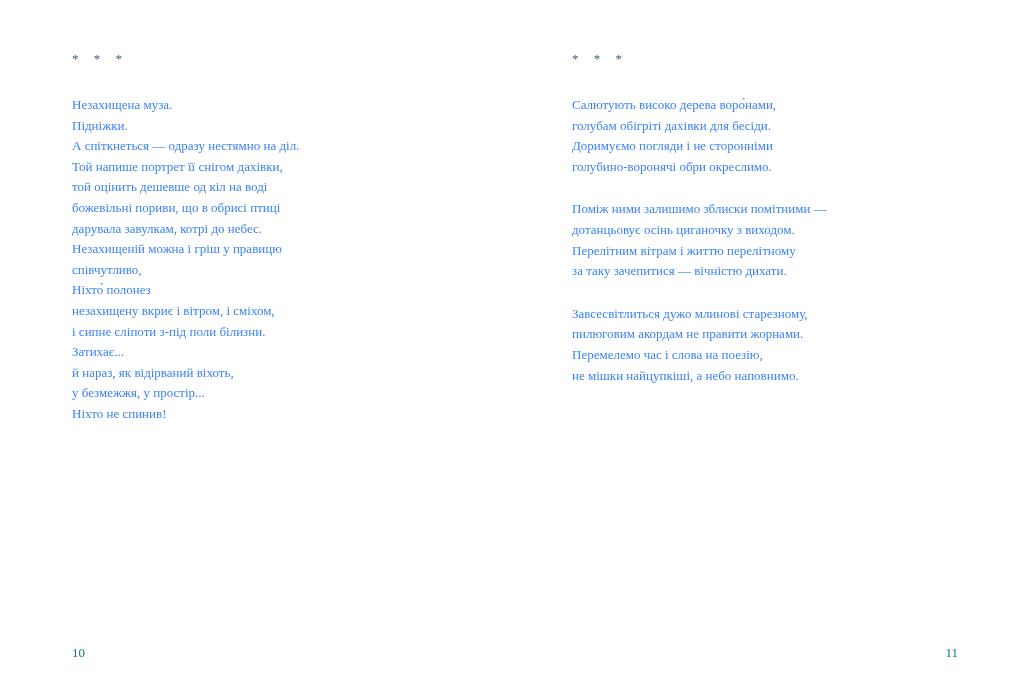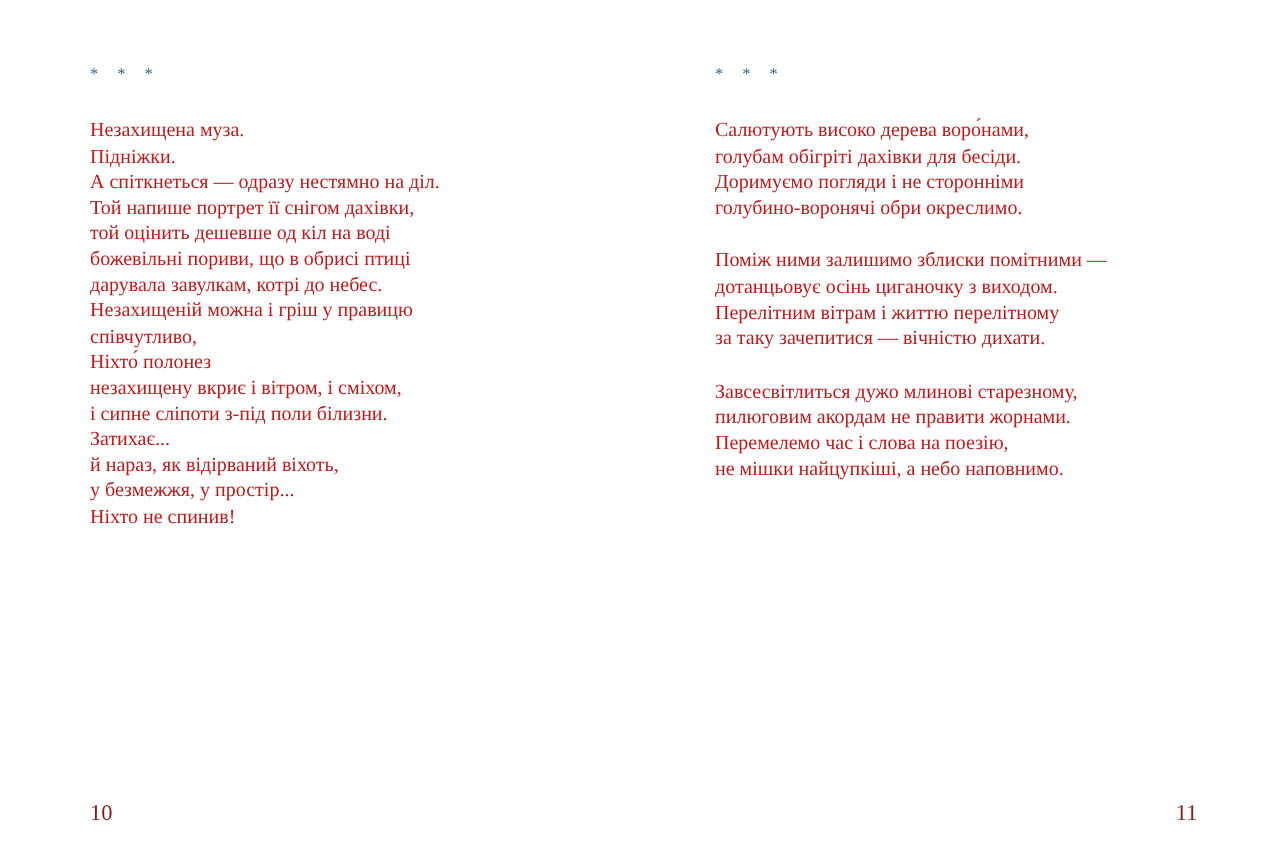--- a/index.html
+++ b/index.html
@@ -46,30 +46,30 @@
     line-height: 1;
     white-space: pre;
   }
   .stanza {
     margin: 0 0 22px 0;
   }
   .stanza:last-child {
     margin-bottom: 0;
   }
   .line {
-    font-size: 16px;
+    font-size: 13px;
     line-height: 20.6px;
     white-space: pre-wrap;
-    color: #b91c1c;
+    color: #3b82f6;
   }
   .folio {
     position: absolute;
     bottom: 32px;
-    font-size: 18px;
-    color: #7f1d1d;
+    font-size: 13px;
+    color: #0f766e;
     font-family: "Liberation Serif", serif;
   }
   .page.left .folio {
     left: 72px;
   }
   .page.right .folio {
     right: 66px;
   }
 </style>
 </head>

